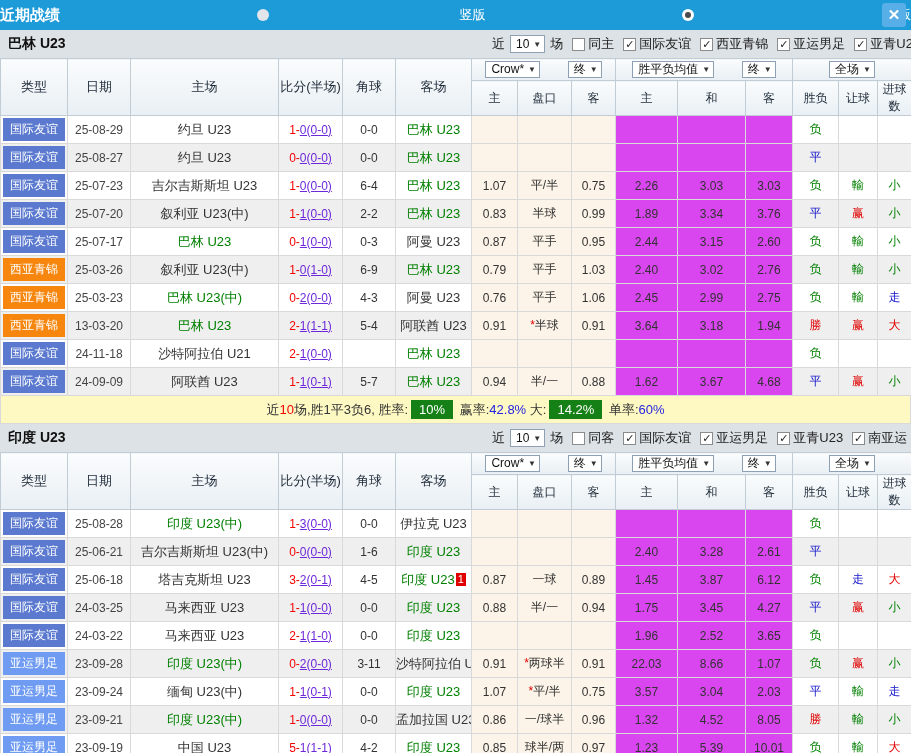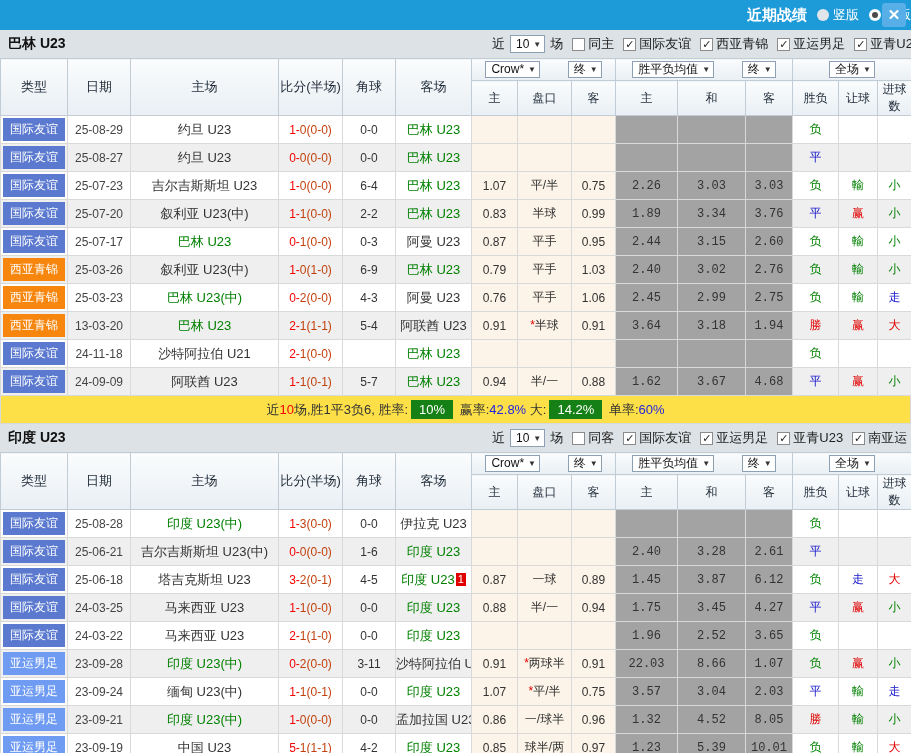--- a/index.html
+++ b/index.html
@@ -1,21 +1,21 @@
 <!DOCTYPE html>
 <html><head>
 <meta charset="utf-8">
 <style>
   * { box-sizing: border-box; margin: 0; padding: 0; }
   html,body { width: 911px; height: 753px; overflow: hidden;
     font-family: "Liberation Sans", "DejaVu Sans", sans-serif; background: #dce2e6; }
 
   
   .titlebar { height: 30px; background: #1d9ad8; position: relative;
-    display: flex; align-items: center; justify-content: flex-end; }
+    display: flex; align-items: center; justify-content: space-between; }
   .dlg-title { color: #fff; font-weight: bold; font-size: 15px; }
   .radio { display: inline-block; width: 12px; height: 12px; border-radius: 50%;
     background: #e2e6ea; margin: 0 4px 0 10px; vertical-align: -1px; position: relative; cursor: pointer; }
   .radio.selected { background: #fdfdfd; }
   .radio.selected::after { content: ''; position: absolute; left: 3px; top: 3px;
     width: 6px; height: 6px; border-radius: 50%; background: #4a4a4a; }
   .radio-label { color: #fff; font-size: 13px; }
   .close-btn { position: absolute; right: 5px; top: 3px; width: 24px; height: 24px;
     background: #58aee6; color: #fff; border: none; border-radius: 3px;
     font-size: 15px; font-weight: bold; line-height: 24px; text-align: center; cursor: pointer; }
@@ -39,40 +39,40 @@
   th { background: linear-gradient(#fafcfd, #e9eff4); border: 1px solid #c2ccd5;
     font-weight: normal; font-size: 13px; color: #1e2a38; padding: 0; }
   thead tr.h1 th { height: 22px; }
   thead tr.h2 th { height: 18px; font-size: 12px; }
   th.lh { height: 40px; }
   .selcell .sel { height: 17px; margin: 0 12px; }
   td { border: 1px solid #d9d9d9; height: 28px; text-align: center;
     font-size: 12px; color: #333; padding: 0; overflow: hidden; white-space: nowrap; }
   tr.alt td { background: #efefef; }
   td.cream, tr.alt td.cream { background: #fcf4e8; }
-  td.avgc, tr.alt td.avgc { background: #a3a3a3; font-family: Liberation Mono, monospace; }
+  td.avgc, tr.alt td.avgc { background: #d946ef; }
   td.t-date { color: #444; }
   .badge { display: block; margin: 2px; height: 23px; line-height: 23px;
     color: #fff; font-size: 12px; }
   .b-friendly { background: #5a79cf; }
   .b-wasia    { background: #f6860e; }
   .b-asiad    { background: #6f9cf2; }
   td.team { font-size: 13px; }
   td.team.hl { color: #008000; }
   .sr { color: #f50000; }
-  .sd { color: #c2410c; }
+  .sd { color: #6d28d9; text-decoration: underline; }
   .star { color: #e00000; }
   .card { display: inline-block; background: #e00000; color: #fff; font-size: 11px;
     line-height: 13px; padding: 0 2px; margin-left: 1px; vertical-align: 1px; }
   .c-green { color: #008000; }
   .c-blue  { color: #1414cc; }
   .c-red   { color: #e00000; }
 
   
-  .summary { height: 28px; line-height: 28px; background: #fde047;
+  .summary { height: 28px; line-height: 28px; background: #fef9c3;
     border: 1px solid #d9d9d9; border-top: none; text-align: center;
     font-size: 13px; color: #333; padding-left: 20px; }
   .seg-dark { color: #333; }
   .seg-red  { color: #f50000; }
   .seg-blue { color: #2323e0; }
   .seg-badge { background: #158015; color: #fff; padding: 2px 8px; margin: 0 3px; }
 </style>
 </head>
 <body>
 

